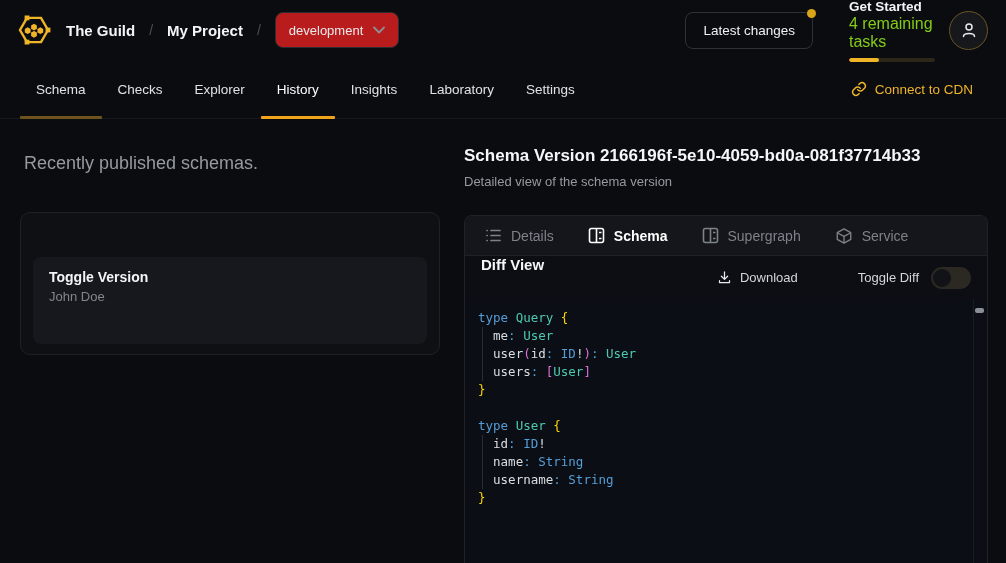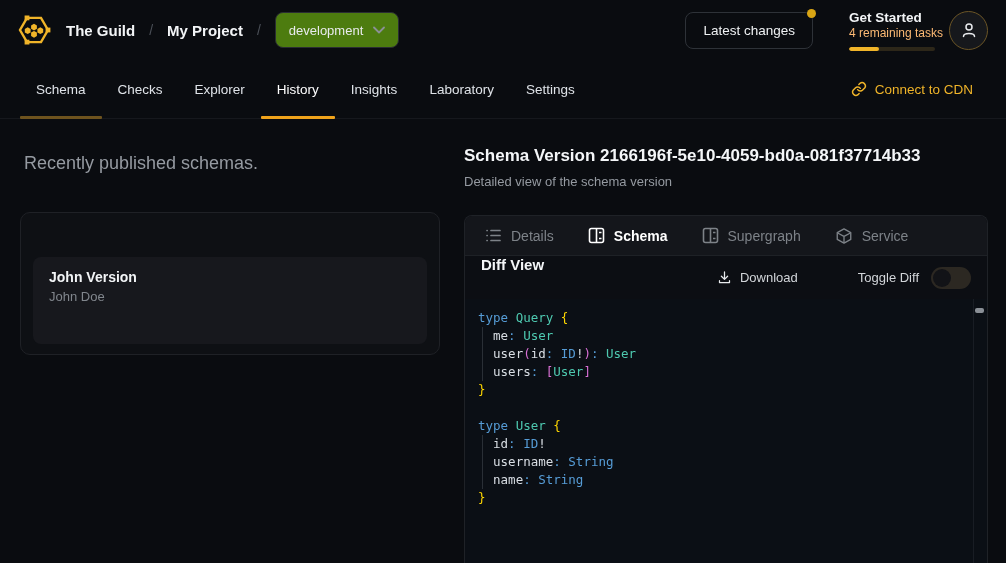--- a/index.html
+++ b/index.html
@@ -11,33 +11,33 @@
     position:relative;
   }
   
   .header { position:absolute; left:0; top:0; width:1006px; height:60px; display:flex; align-items:center; }
   .logo { width:38px; height:38px; margin-left:15px; display:flex; align-items:center; justify-content:center; }
   .crumbs { display:flex; align-items:center; gap:14px; margin-left:13px; }
   .crumb { font-size:15px; font-weight:600; color:#f2f4f6; }
   .crumb-sep { color:#4b5058; font-size:14px; }
   .target-select {
     display:flex; align-items:center; gap:10px; height:36px; padding:0 13px;
-    background:#4d7c0f; border:1px solid #2a2d33; border-radius:8px; cursor:pointer;
+    background:#b91c1c; border:1px solid #2a2d33; border-radius:8px; cursor:pointer;
   }
   .target-select span { font-size:13px; color:#e9ebee; }
   .header-right { position:absolute; right:0; top:0; height:60px; display:flex; align-items:center; }
   .latest-btn {
     position:relative; height:37px; padding:0 17px; background:transparent;
     border:1px solid #2e3238; border-radius:8px; color:#f0f2f4; font-size:13.5px;
     font-family:inherit; cursor:pointer; margin-right:36px;
   }
   .latest-dot { position:absolute; right:-4px; top:-4px; width:9px; height:9px; border-radius:50%; }
   .get-started { width:100px; }
   .gs-title { font-size:13.5px; font-weight:700; color:#f2f4f6; }
-  .gs-sub { font-size:12px; color:#fdba74; margin-top:1px; }
+  .gs-sub { font-size:16px; color:#84cc16; margin-top:1px; }
   .gs-bar { margin-top:7px; width:86px; height:4px; border-radius:2px; background:#2d2719; overflow:hidden; }
   .gs-fill { height:100%; border-radius:2px; }
   .avatar {
     width:39px; height:39px; border-radius:50%; background:#16181c; border:1.5px solid #6b5526;
     display:flex; align-items:center; justify-content:center; margin-right:18px; cursor:pointer;
   }
   
   .nav { position:absolute; left:0; top:60px; width:1006px; height:59px; border-bottom:1px solid #16181d; display:flex; align-items:stretch; }
   .nav-tabs { display:flex; margin-left:20px; }
   .nav-tab {
@@ -193,21 +193,21 @@
     </svg>
     <span>Connect to CDN</span>
   </div>
 </div>
 
 <div class="versions-head">
   <div class="versions-sub">Recently published schemas.</div>
 </div>
 <div class="versions-card">
   <div class="version-item">
-    <div class="vi-name">John Version</div>
+    <div class="vi-name">Toggle Version</div>
     <div class="vi-author">John Doe</div>
   </div>
 </div>
 
 <div class="detail-head">
   <div class="detail-title">Schema Version 2166196f-5e10-4059-bd0a-081f37714b33</div>
   <div class="detail-sub">Detailed view of the schema version</div>
 </div>
 
 <div class="detail-panel">
@@ -272,22 +272,22 @@
   <div class="code-area">
     <div class="code-lines">
         <div class="code-line"><span style="color: rgb(86, 156, 214);">type </span><span style="color: rgb(78, 201, 176);">Query </span><span style="color: rgb(255, 215, 0);">{</span></div>
         <div class="code-line"><span style="color: rgb(217, 222, 228);">  me</span><span style="color: rgb(86, 156, 214);">: </span><span style="color: rgb(78, 201, 176);">User</span></div>
         <div class="code-line"><span style="color: rgb(217, 222, 228);">  user</span><span style="color: rgb(218, 112, 214);">(</span><span style="color: rgb(217, 222, 228);">id</span><span style="color: rgb(86, 156, 214);">: </span><span style="color: rgb(86, 156, 214);">ID</span><span style="color: rgb(217, 222, 228);">!</span><span style="color: rgb(218, 112, 214);">)</span><span style="color: rgb(86, 156, 214);">: </span><span style="color: rgb(78, 201, 176);">User</span></div>
         <div class="code-line"><span style="color: rgb(217, 222, 228);">  users</span><span style="color: rgb(86, 156, 214);">: </span><span style="color: rgb(218, 112, 214);">[</span><span style="color: rgb(78, 201, 176);">User</span><span style="color: rgb(218, 112, 214);">]</span></div>
         <div class="code-line"><span style="color: rgb(255, 215, 0);">}</span></div>
         <div class="code-line">&nbsp;</div>
         <div class="code-line"><span style="color: rgb(86, 156, 214);">type </span><span style="color: rgb(78, 201, 176);">User </span><span style="color: rgb(255, 215, 0);">{</span></div>
         <div class="code-line"><span style="color: rgb(217, 222, 228);">  id</span><span style="color: rgb(86, 156, 214);">: </span><span style="color: rgb(86, 156, 214);">ID</span><span style="color: rgb(217, 222, 228);">!</span></div>
+        <div class="code-line"><span style="color: rgb(217, 222, 228);">  name</span><span style="color: rgb(86, 156, 214);">: </span><span style="color: rgb(86, 156, 214);">String</span></div>
         <div class="code-line"><span style="color: rgb(217, 222, 228);">  username</span><span style="color: rgb(86, 156, 214);">: </span><span style="color: rgb(86, 156, 214);">String</span></div>
-        <div class="code-line"><span style="color: rgb(217, 222, 228);">  name</span><span style="color: rgb(86, 156, 214);">: </span><span style="color: rgb(86, 156, 214);">String</span></div>
         <div class="code-line"><span style="color: rgb(255, 215, 0);">}</span></div>
       </div>
     <div class="indent-guide" style="top:28px; height:54px;"></div>
     <div class="indent-guide" style="top:136px; height:54px;"></div>
     <div class="code-scrollbar">
       <div class="code-thumb"></div>
     </div>
   </div>
 </div>
 

